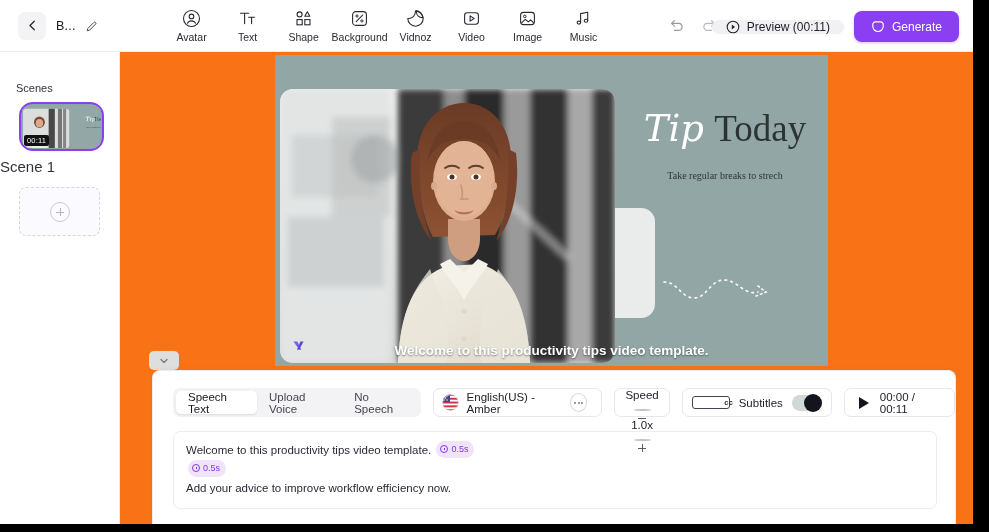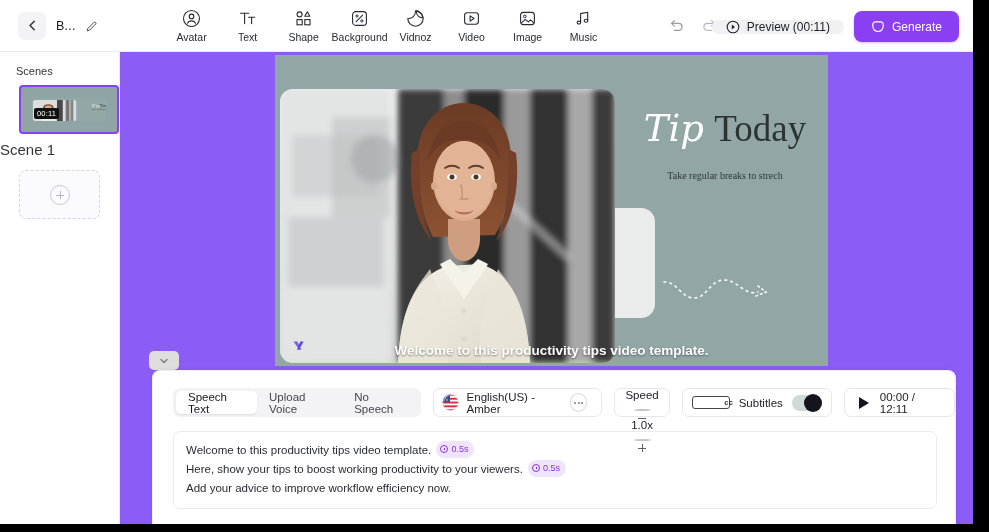--- a/index.html
+++ b/index.html
@@ -61,26 +61,26 @@
     box-shadow: 0 1px 3px rgba(139,63,242,.35);
   }
 
   
   .sidebar {
     position: absolute; top: 52px; left: 0;
     width: 120px; height: 472px;
     background: #ffffff; border-right: 1px solid #ececf0;
     padding: 10px 0 0 0;
   }
-  .scenes-label { font-size: 11px; color: #33333d; margin: 3px 0 8px 16px; }
+  .scenes-label { font-size: 11px; color: #33333d; margin: 20px 0 8px 16px; }
   .scene-card {
-    width: 100px; height: 49px; margin-left: 19px;
-    border-radius: 4px; border: 2px solid #8b3ff2;
+    width: 85px; height: 49px; margin-left: 19px;
+    border-radius: 14px; border: 2px solid #8b3ff2;
     overflow: hidden; position: relative; cursor: pointer;
-    background: #8fa4a4; padding: 11px;
+    background: #8fa4a4; padding: 1px;
   }
   .scene-inner { width: 100%; height: 100%; border-radius: 4px; overflow: hidden; position: relative; background: #92a6a6; }
   .thumb-badge {
     position: absolute; left: 2px; bottom: 2px;
     background: #111; color: #fff; font-size: 7.5px;
     padding: 1px 3px; border-radius: 2px; letter-spacing: .2px;
     font-family: "Liberation Sans", sans-serif;
   }
   .scene-name { font-size: 15px; color: #33333d; text-align: left; width: 120px; margin-top: 7px; }
   .add-scene {
@@ -94,21 +94,21 @@
   }
   .plus-circle::before, .plus-circle::after {
     content: ""; position: absolute; background: #b5b5c4;
   }
   .plus-circle::before { left: 5px; top: 9px; width: 8px; height: 1px; }
   .plus-circle::after { top: 5px; left: 9px; height: 8px; width: 1px; }
 
   
   .stage {
     position: absolute; top: 52px; left: 120px;
-    width: 853px; height: 472px; background: #8b5cf6;
+    width: 853px; height: 472px; background: #f97316;
   }
   .canvas {
     position: absolute; left: 155px; top: 3px;
     width: 553px; height: 311px; background: #92a6a6;
     overflow: hidden;
   }
   .shadow-card {
     position: absolute; left: 44px; top: 153px;
     width: 336px; height: 110px; background: #f2f2f2; border-radius: 14px;
     opacity: .92;
@@ -564,31 +564,30 @@
         <div class="subs-box">
           <span class="cc-ico">cc</span>
           <span class="subs-lbl">Subtitles</span>
           <span class="toggle">
               <span class="knob"></span>
             </span>
         </div>
 
         <div class="time-box">
           <span class="play-tri"></span>
-          <span class="time-txt">00:00 / 12:11</span>
+          <span class="time-txt">00:00 / 00:11</span>
         </div>
       </div>
 
       <div class="script">
         <span>Welcome to this productivity tips video template.</span>
         <span class="pause-chip">
           <span class="clk"></span>
           <span>0.5s</span>
         </span><br>
-        <span>Here, show your tips to boost working productivity to your viewers.</span>
         <span class="pause-chip">
           <span class="clk"></span>
           <span>0.5s</span>
         </span><br>
         <span>Add your advice to improve workflow efficiency now.</span>
       </div>
     </div>
   </div>
 </div>
 

